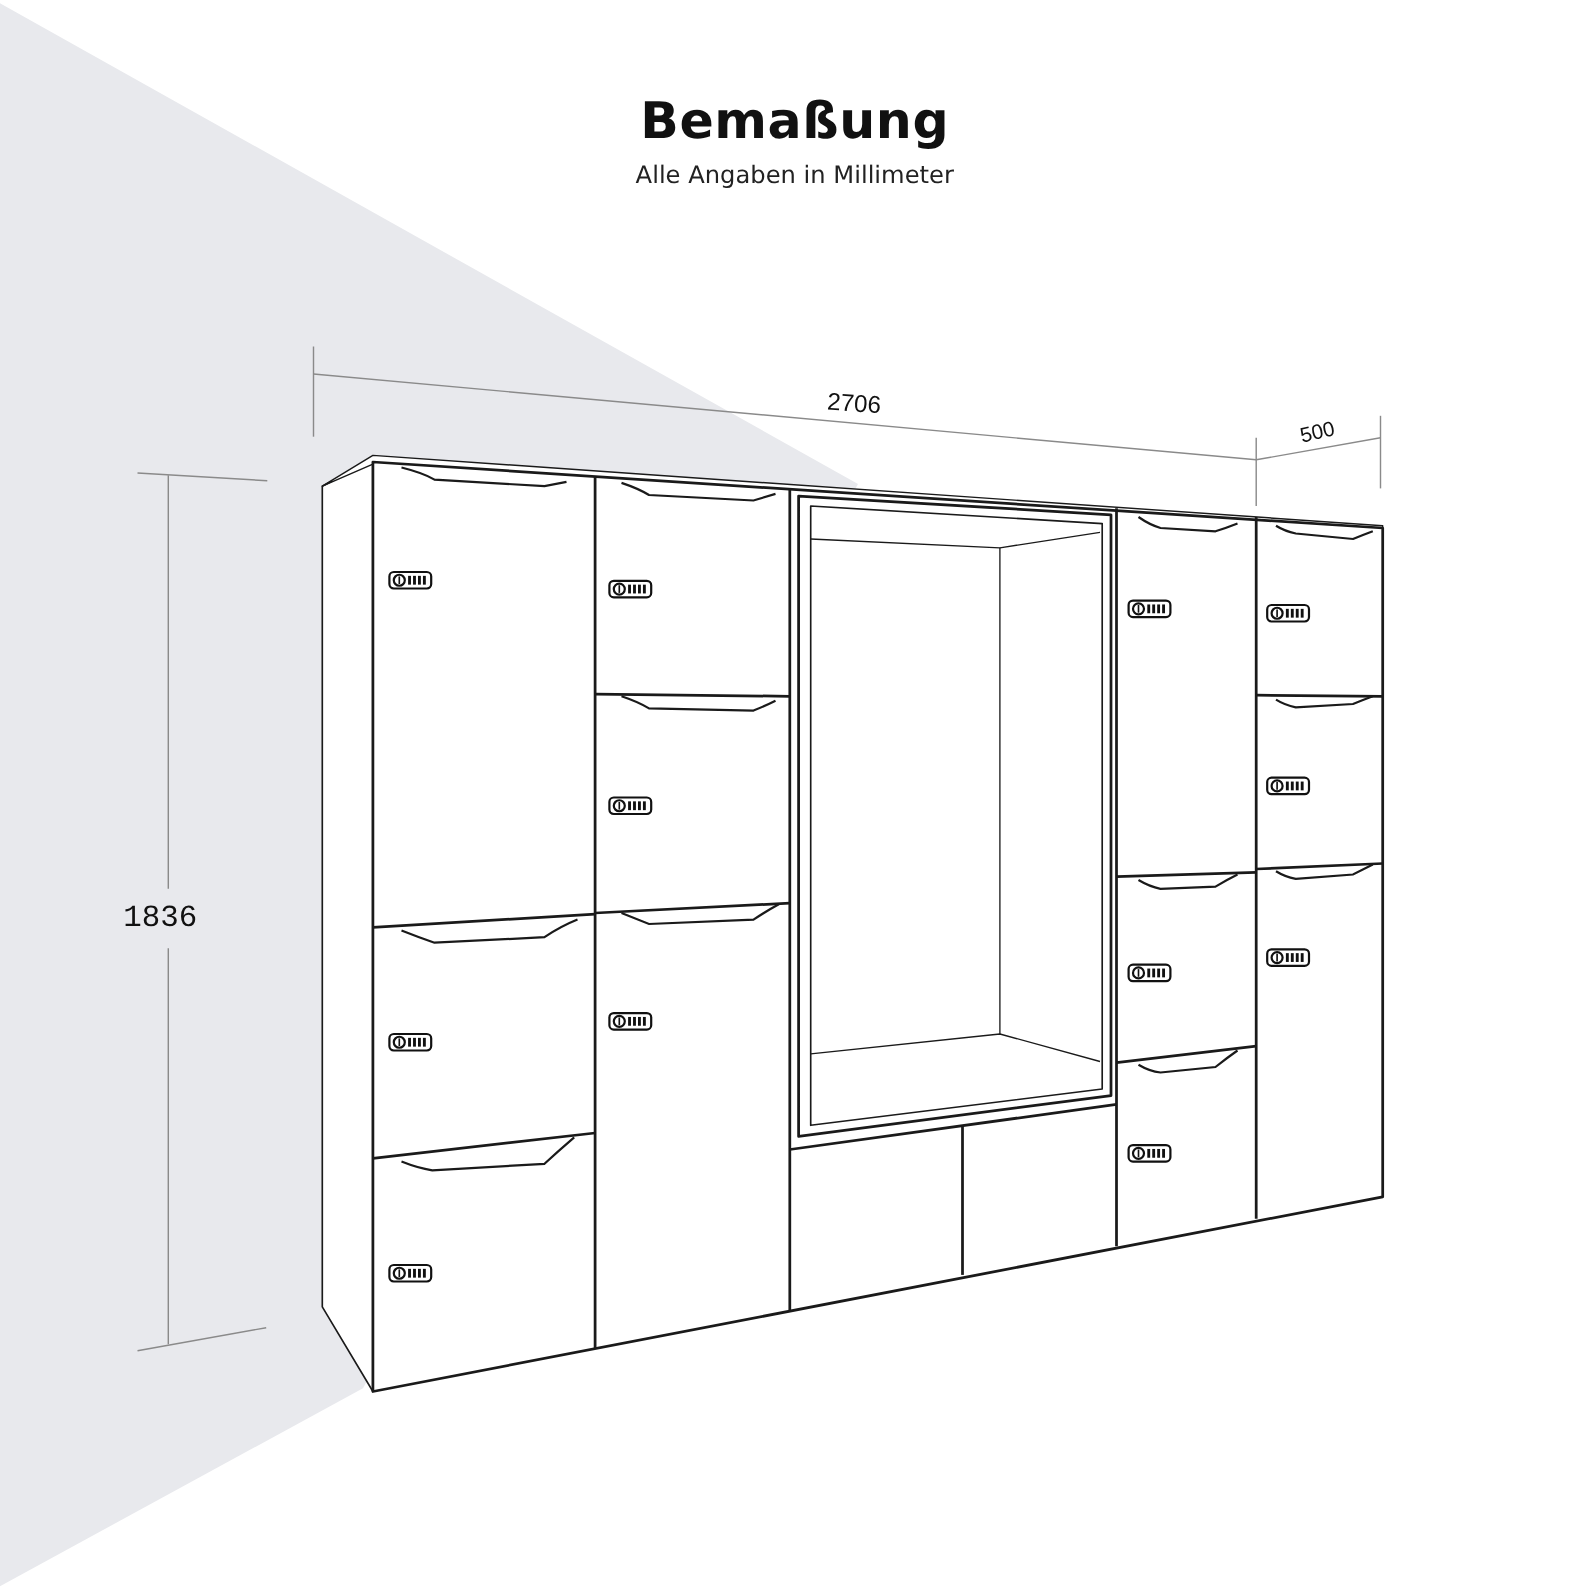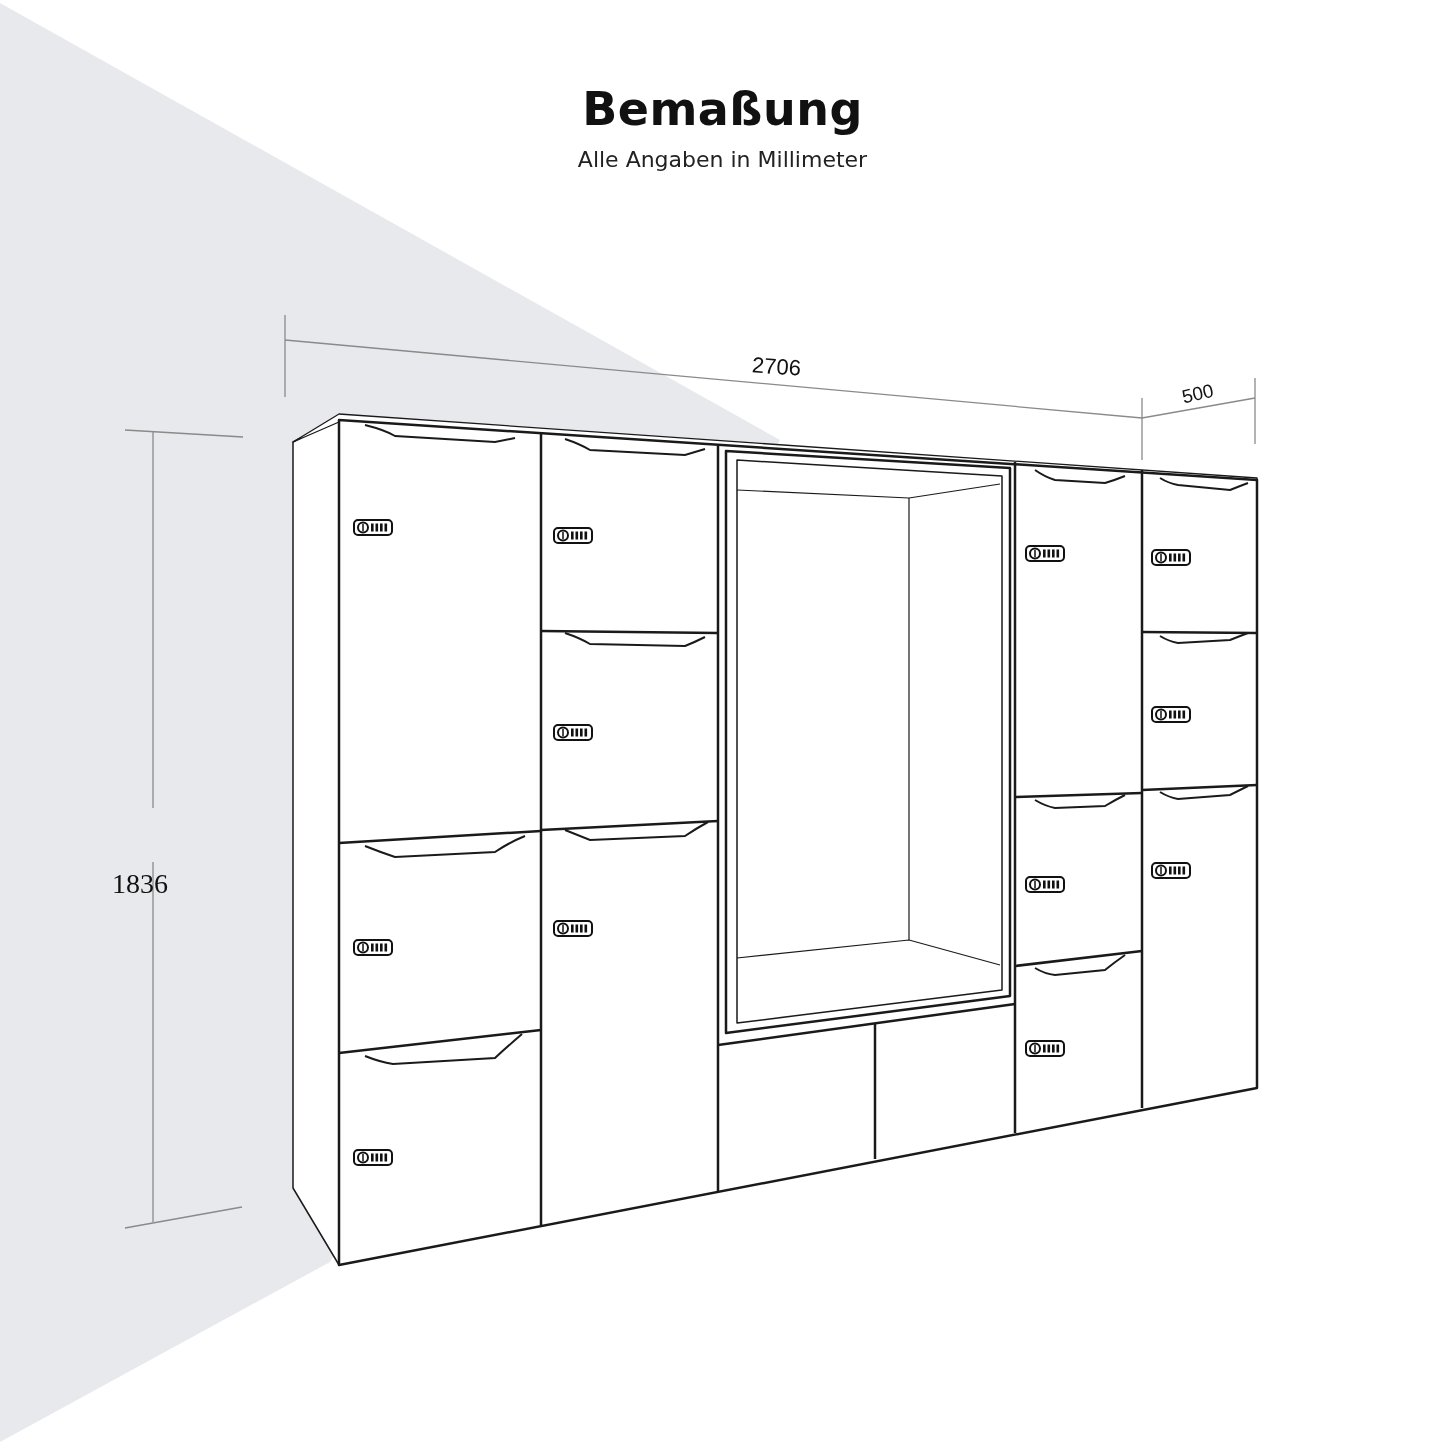--- a/index.html
+++ b/index.html
@@ -3,21 +3,21 @@
 <meta charset="utf-8">
 <style>
   html, body { margin:0; padding:0; background:#ffffff; }
   body { width:1445px; height:1445px; position:relative; overflow:hidden; font-family:"DejaVu Sans", sans-serif; }
   #bg { position:absolute; left:0; top:0; }
   .title { position:absolute; left:0; width:1445px; text-align:center; top:82px; font-size:46px; font-weight:bold; color:#111; letter-spacing:0.5px; }
   .subtitle { position:absolute; left:0; width:1445px; text-align:center; top:147px; font-size:22px; color:#222; font-weight:normal; }
   .lbl { position:absolute; color:#111; font-family:"Liberation Sans", sans-serif; }
   .dim-w { left:752px; top:354px; font-size:22px; transform:rotate(4deg); }
   .dim-d { left:1182px; top:383px; font-size:19px; transform:rotate(-13deg); }
-  .dim-h { left:112px; top:820px; font-size:28px; font-family:Liberation Serif, serif;margin-top:48px; }
+  .dim-h { left:112px; top:820px; font-size:28px; font-family:Liberation Mono, monospace; }
 </style>
 </head>
 <body>
 
 <svg id="bg" width="1445" height="1445" viewBox="0 0 1445 1445" xmlns="http://www.w3.org/2000/svg">
   <defs>
     <g id="lock">
       <rect x="0" y="0" width="38" height="15" rx="4" fill="#fff" stroke="#111" stroke-width="2"></rect>
       <circle cx="9" cy="7.5" r="5" fill="#fff" stroke="#111" stroke-width="2"></circle>
       <line x1="9" y1="4" x2="9" y2="11" stroke="#111" stroke-width="1.5"></line>

